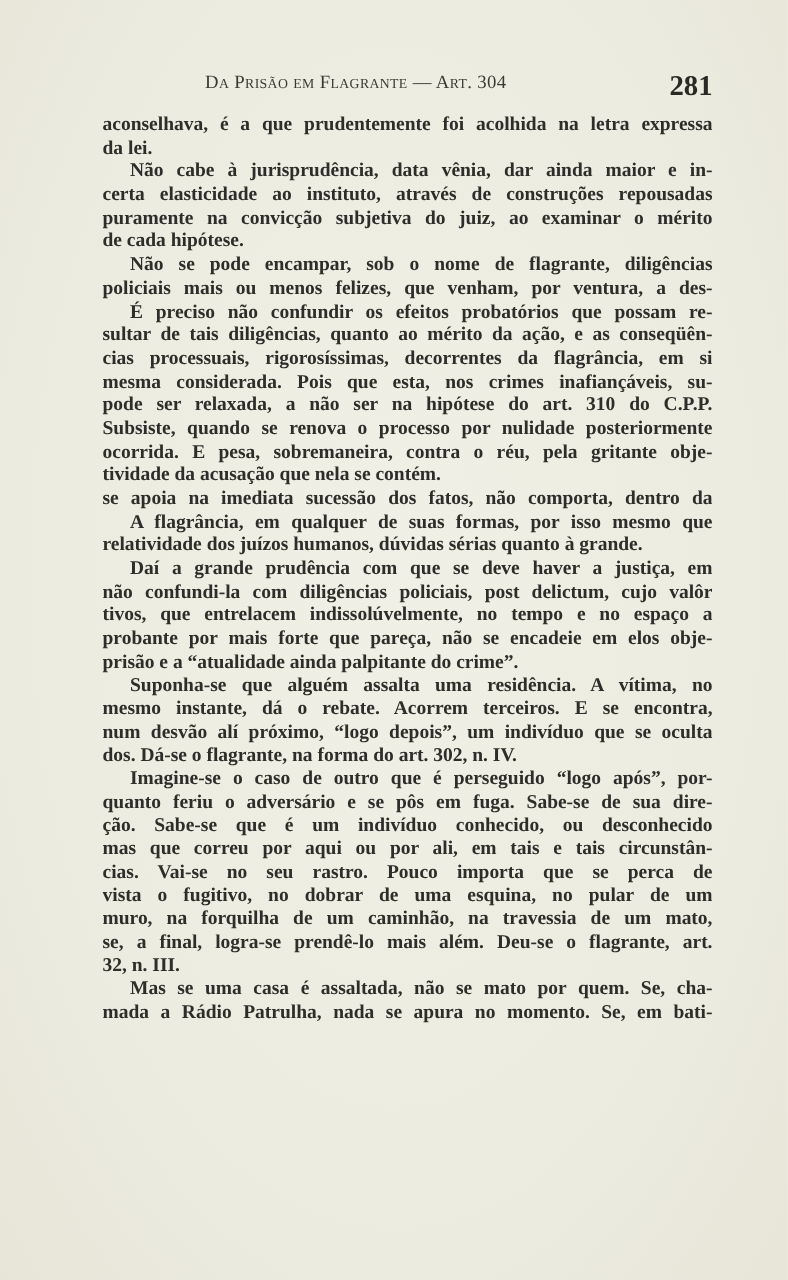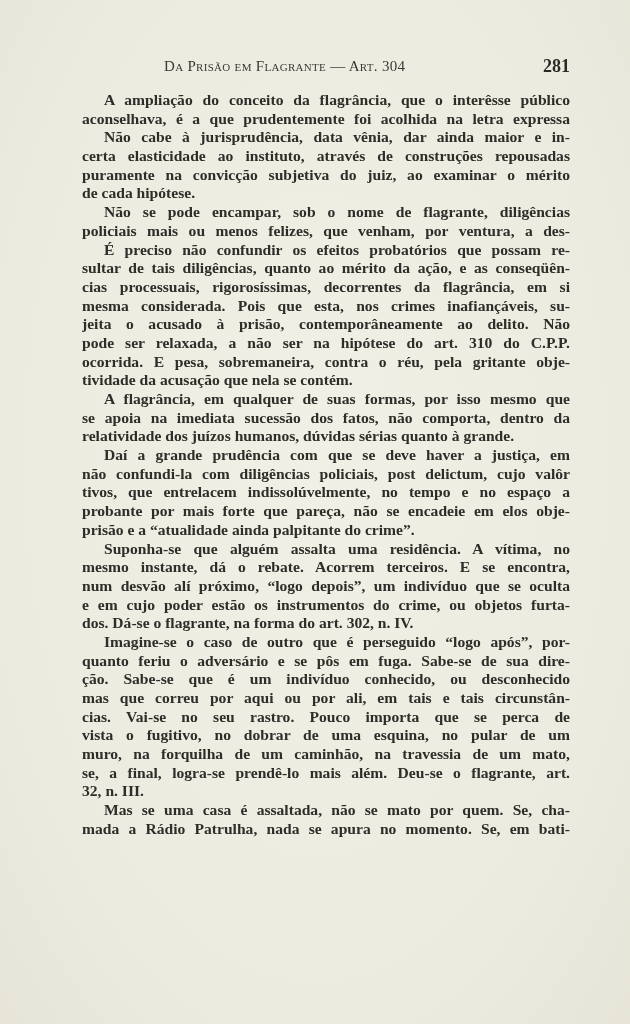--- a/index.html
+++ b/index.html
@@ -37,21 +37,21 @@
     position: absolute;
     left: 82px;
     top: 2px;
     font-variant: small-caps;
     letter-spacing: 0.3px;
   }
   .running-head .page-number {
     position: absolute;
     right: 0;
     top: 0;
-    font-size: 18px;
+    font-size: 23px;
     font-weight: bold;
     color: #2a2925;
   }
   .body-text {
     position: absolute;
     left: 82px;
     top: 91px;
     width: 488px;
     font-family: "Liberation Serif", serif;
     font-size: 15.6px;
@@ -80,60 +80,59 @@
 <body>
 
 <div class="page">
   <div class="running-head">
     <span class="title">Da Prisão em Flagrante — Art. 304</span>
     <span class="page-number">281</span>
   </div>
 
   <div class="body-text" id="body-text">
       <div>
-        <span class="line indent">A ampliação do conceito da flagrância, que o interêsse público</span>
         <span class="line">aconselhava, é a que prudentemente foi acolhida na letra expressa</span>
+        <span class="line last">da lei.</span>
       </div>
       <div>
         <span class="line indent">Não cabe à jurisprudência, <span class="it">data vênia</span>, dar ainda maior e in-</span>
         <span class="line">certa elasticidade ao instituto, através de construções repousadas</span>
         <span class="line">puramente na convicção subjetiva do juiz, ao examinar o mérito</span>
         <span class="line last">de cada hipótese.</span>
       </div>
       <div>
         <span class="line indent">Não se pode encampar, sob o nome de flagrante, diligências</span>
         <span class="line">policiais mais ou menos felizes, que venham, por ventura, a des-</span>
       </div>
       <div>
         <span class="line indent">É preciso não confundir os efeitos probatórios que possam re-</span>
         <span class="line">sultar de tais diligências, quanto ao mérito da ação, e as conseqüên-</span>
         <span class="line">cias processuais, rigorosíssimas, decorrentes da flagrância, em si</span>
         <span class="line">mesma considerada. Pois que esta, nos crimes inafiançáveis, su-</span>
-        <span class="line">jeita o acusado à prisão, contemporâneamente ao delito. Não</span>
         <span class="line">pode ser relaxada, a não ser na hipótese do art. 310 do C.P.P.</span>
+        <span class="line">Subsiste, quando se renova o processo por nulidade posteriormente</span>
         <span class="line">ocorrida. E pesa, sobremaneira, contra o réu, pela gritante obje-</span>
         <span class="line last">tividade da acusação que nela se contém.</span>
       </div>
       <div>
+        <span class="line">se apoia na imediata sucessão dos fatos, não comporta, dentro da</span>
         <span class="line indent">A flagrância, em qualquer de suas formas, por isso mesmo que</span>
-        <span class="line">se apoia na imediata sucessão dos fatos, não comporta, dentro da</span>
         <span class="line last">relatividade dos juízos humanos, dúvidas sérias quanto à grande.</span>
       </div>
       <div>
         <span class="line indent">Daí a grande prudência com que se deve haver a justiça, em</span>
         <span class="line">não confundi-la com diligências policiais, <span class="it">post delictum</span>, cujo valôr</span>
         <span class="line">tivos, que entrelacem indissolúvelmente, no tempo e no espaço a</span>
         <span class="line">probante por mais forte que pareça, não se encadeie em elos obje-</span>
         <span class="line last">prisão e a “atualidade ainda palpitante do crime”.</span>
       </div>
       <div>
         <span class="line indent">Suponha-se que alguém assalta uma residência. A vítima, no</span>
         <span class="line">mesmo instante, dá o rebate. Acorrem terceiros. E se encontra,</span>
         <span class="line">num desvão alí próximo, “logo depois”, um indivíduo que se oculta</span>
-        <span class="line">e em cujo poder estão os instrumentos do crime, ou objetos furta-</span>
         <span class="line last">dos. Dá-se o flagrante, na forma do art. 302, n. IV.</span>
       </div>
       <div>
         <span class="line indent">Imagine-se o caso de outro que é perseguido “logo após”, por-</span>
         <span class="line">quanto feriu o adversário e se pôs em fuga. Sabe-se de sua dire-</span>
         <span class="line">ção. Sabe-se que é um indivíduo conhecido, ou desconhecido</span>
         <span class="line">mas que correu por aqui ou por ali, em tais e tais circunstân-</span>
         <span class="line">cias. Vai-se no seu rastro. Pouco importa que se perca de</span>
         <span class="line">vista o fugitivo, no dobrar de uma esquina, no pular de um</span>
         <span class="line">muro, na forquilha de um caminhão, na travessia de um mato,</span>

